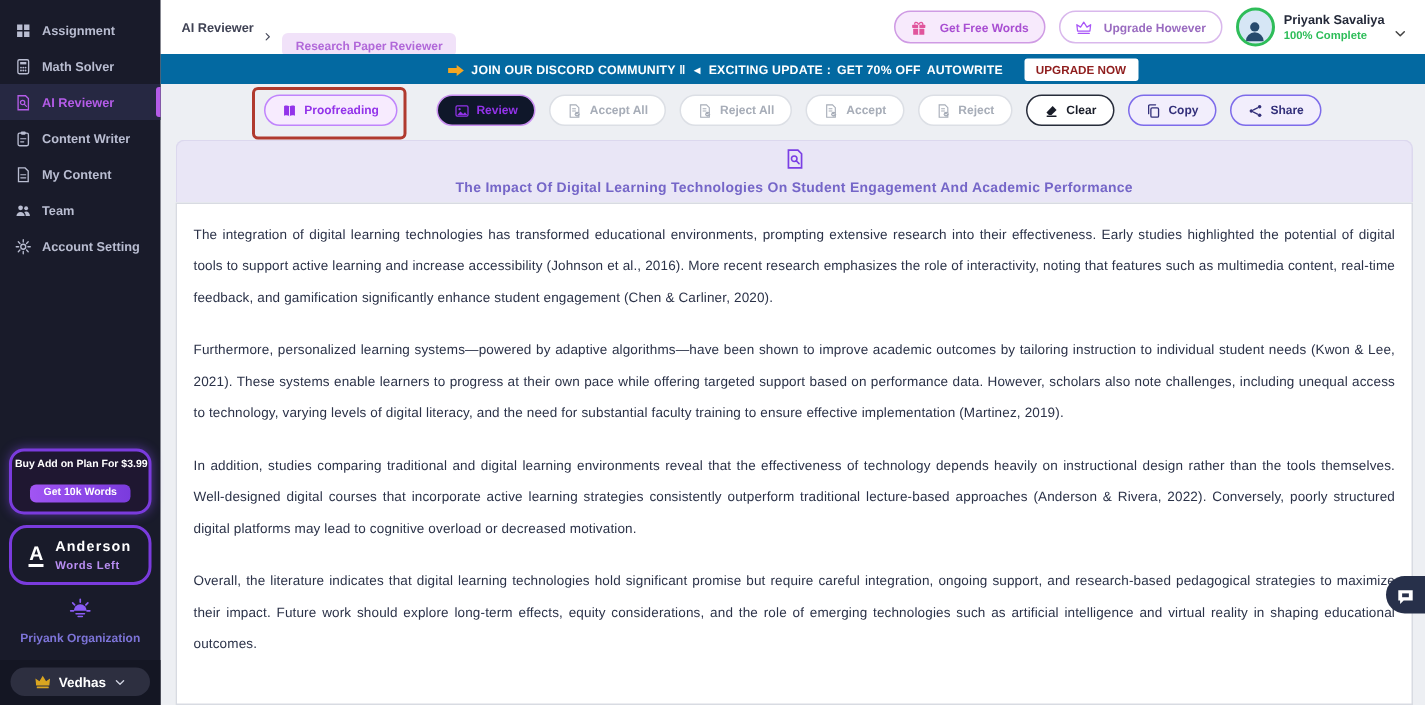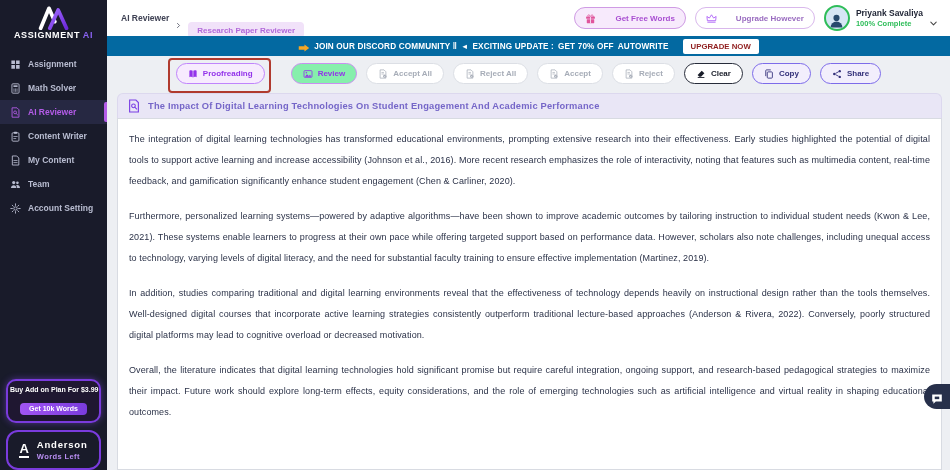--- a/index.html
+++ b/index.html
@@ -62,21 +62,21 @@
   .workspace-pill .chev { width: 8px; height: 8px; color: #cfd2e0; }
 
   
   .main { flex: 1; display: flex; flex-direction: column; min-width: 0; }
   .header { height: 36px; background: #fff; display: flex; align-items: center; justify-content: space-between; padding: 0 12px 0 14px; }
   .breadcrumb { display: flex; align-items: center; gap: 6px; }
   .bc-parent { font-size: 8.5px; font-weight: 700; color: #3f4254; }
   .bc-chev { width: 7px; height: 7px; color: #4b4e5e; }
   .bc-pill { background: #f1e2f9; color: #b168d9; font-size: 8px; font-weight: 700; padding: 3.5px 9px; border-radius: 4px; margin-top: 24px; }
   .header-right { display: flex; align-items: center; gap: 9px; }
-  .hdr-btn { display: flex; align-items: center; gap: 19px; border-radius: 14px; font-size: 8px; font-weight: 700; padding: 4.5px 10px; cursor: pointer; }
+  .hdr-btn { display: flex; align-items: center; gap: 8px; border-radius: 14px; font-size: 8px; font-weight: 700; padding: 4.5px 10px; cursor: pointer; }
   .gfw { background: #f7eafc; border: 1px solid #cf9be4; color: #a94fd2; }
   .gfw .ic { width: 11px; height: 11px; color: #e0559c; }
   .upg { background: #fff; border: 1px solid #d9b8ec; color: #9a6cc0; }
   .upg .ic { width: 11px; height: 11px; color: #a855f7; }
   .user-chip { display: flex; align-items: center; gap: 6px; cursor: pointer; }
   .avatar { width: 26px; height: 26px; border-radius: 50%; border: 2px solid #2ebd59; background: #d6e6f5; display: flex; align-items: flex-end; justify-content: center; overflow: hidden; }
   .avatar .ic { width: 17px; height: 17px; color: #274a6d; }
   .user-name { font-size: 8.5px; font-weight: 800; color: #232838; line-height: 1.25; }
   .user-status { font-size: 7.5px; font-weight: 700; color: #2ebd59; }
   .user-chev { width: 9px; height: 9px; color: #444; }
@@ -90,65 +90,50 @@
   .content { flex: 1; background: #edeff3; display: flex; flex-direction: column; min-height: 0; padding-top: 0; }
   .toolbar { display: flex; align-items: center; justify-content: center; gap: 9px; padding: 7px 0 9px; }
   .tb-wrap { position: relative; }
   .tb-btn {
     display: flex; align-items: center; gap: 5px; font-size: 8px; font-weight: 700;
     border-radius: 14px; padding: 4.5px 11px; background: #fff; cursor: pointer; white-space: nowrap;
     font-family: "Liberation Sans", sans-serif;
   }
   .tb-btn .ic { width: 10px; height: 10px; }
   .tb-primary   { background: #f7ebfe; border: 1.3px solid #c084fc; color: #9333ea; }
-  .tb-secondary { background: #86efac; border: 1.3px solid #c98ff0; color: #9333ea; margin-left: 17px; }
+  .tb-secondary { background: #0f172a; border: 1.3px solid #c98ff0; color: #9333ea; margin-left: 17px; }
   .tb-disabled  { background: #fff; border: 1px solid #dcdfe5; color: #a7adb8; }
   .tb-dark      { background: #fff; border: 1.6px solid #272c3a; color: #181c28; border-radius: 16px; }
   .tb-outline   { background: #f2eefc; border: 1.6px solid #7d6bea; color: #33307a; border-radius: 16px; }
   .annot-box { position: absolute; left: -8px; right: -6px; top: -5px; bottom: -9px; border: 2.6px solid #b03a2e; border-radius: 4px; pointer-events: none; }
 
   .doc-panel { flex: 1; margin: 0 8px 0 10px; display: flex; flex-direction: column; min-height: 0; }
   .doc-title-bar {
     background: #e9e6f6; border: 1px solid #dcd8ee; border-bottom: none; border-radius: 6px 6px 0 0;
-    padding: 5px 9px; display: flex; align-items: center; gap: 7px;
+    padding: 5px 9px; display: flex; align-items: center; gap: 7px; flex-direction: column;
   }
   .doc-title-bar .ic { width: 14px; height: 14px; color: #7b3fe4; }
   .doc-title { font-size: 9.3px; font-weight: 700; color: #7566c8; letter-spacing: .2px; }
   .doc-body { flex: 1; background: #fff; border: 1px solid #d8dbe2; padding: 10px 11px 0; overflow: hidden; }
   .doc-body p {
     margin: 0 0 14px; font-size: 9px; line-height: 21px; color: #2b3248;
     text-align: justify; font-weight: 500; letter-spacing: .1px;
   }
 
   .chat-fab {
     position: absolute; right: 0; top: 384px; width: 26px; height: 25px;
     background: #27304a; border-radius: 13px 0 0 13px; z-index: 5;
     display: flex; align-items: center; justify-content: center; cursor: pointer;
   }
   .chat-fab .ic { width: 12px; height: 12px; color: #fff; }
 </style>
 </head>
 <body>
 
 <aside class="sidebar">
-  <div class="logo-row">
-    <svg width="38" height="25" viewBox="0 0 44 30">
-      <defs>
-          <linearGradient id="lg" x1="0" y1="0" x2="1" y2="1">
-        <stop offset="0" stop-color="#a06cff"></stop>
-            <stop offset="1" stop-color="#6d28d9"></stop>
-      </linearGradient>
-        </defs>
-      <path d="M6 28L16 4l7 16" fill="none" stroke="#fff" stroke-width="4.5" stroke-linecap="round" stroke-linejoin="round"></path>
-      <path d="M17 28L27 6l10 22" fill="none" stroke="url(#lg)" stroke-width="4.5" stroke-linecap="round" stroke-linejoin="round"></path>
-    </svg>
-    <div class="logo-text">
-      <span>ASSIGNMENT</span> <span class="logo-accent">AI</span>
-    </div>
-  </div>
 
   <nav class="nav">
       <div class="nav-item">
         <svg class="ic" viewBox="0 0 16 16" fill="currentColor">
           <path d="M2 2h5.2v5.2H2zM8.8 2H14v5.2H8.8zM2 8.8h5.2V14H2zM8.8 8.8H14V14H8.8z"></path>
         </svg>
         <span>Assignment</span>
       </div>
       <div class="nav-item">
         <svg class="ic" viewBox="0 0 16 16" fill="currentColor">
@@ -206,20 +191,40 @@
   <div class="sidebar-bottom">
     <div class="addon-card">
       <div class="addon-title">Buy Add on Plan For $3.99</div>
       <button class="addon-btn">Get 10k Words</button>
     </div>
     <div class="plan-card">
       <span class="plan-a">A</span>
       <div>
         <div class="plan-title">Anderson</div>
         <div class="plan-sub">Words Left</div>
+      </div>
+    </div>
+    <div class="org">
+      <span class="ic"><svg viewBox="0 0 16 16" fill="currentColor" style="width:100%;height:100%">
+            <path d="M3.4 9.8a4.6 4.6 0 019.2 0z"></path>
+            <path d="M8 1.6v2M2.6 4.2l1.4 1.4M13.4 4.2L12 5.6M1.2 9.8h2M12.8 9.8h2" fill="none" stroke="currentColor" stroke-width="1.2" stroke-linecap="round"></path>
+            <path d="M5 11.9h6M6.5 13.9h3" fill="none" stroke="currentColor" stroke-width="1.1" stroke-linecap="round"></path>
+          </svg></span>
+      <div class="org-name">Priyank Organization</div>
+    </div>
+    <div class="workspace-bar">
+      <div class="workspace-pill">
+        <span class="ic crown"><svg viewBox="0 0 16 16" fill="currentColor" style="width:100%;height:100%">
+              <path d="M1.6 11.6L.9 4.9l3.9 2.6L8 2.3l3.2 5.2 3.9-2.6-.7 6.7z"></path>
+              <rect x="2.2" y="12.6" width="11.6" height="1.8" rx=".5"></rect>
+            </svg></span>
+        <span>Vedhas</span>
+        <span class="ic chev"><svg viewBox="0 0 16 16" fill="currentColor" style="width:100%;height:100%">
+              <path d="M3.2 5.6L8 10.4l4.8-4.8" fill="none" stroke="currentColor" stroke-width="1.8" stroke-linecap="round" stroke-linejoin="round"></path>
+            </svg></span>
       </div>
     </div>
   </div>
 </aside>
 
 <div class="main">
 
   <header class="header">
     <div class="breadcrumb">
       <span class="bc-parent">AI Reviewer</span>

